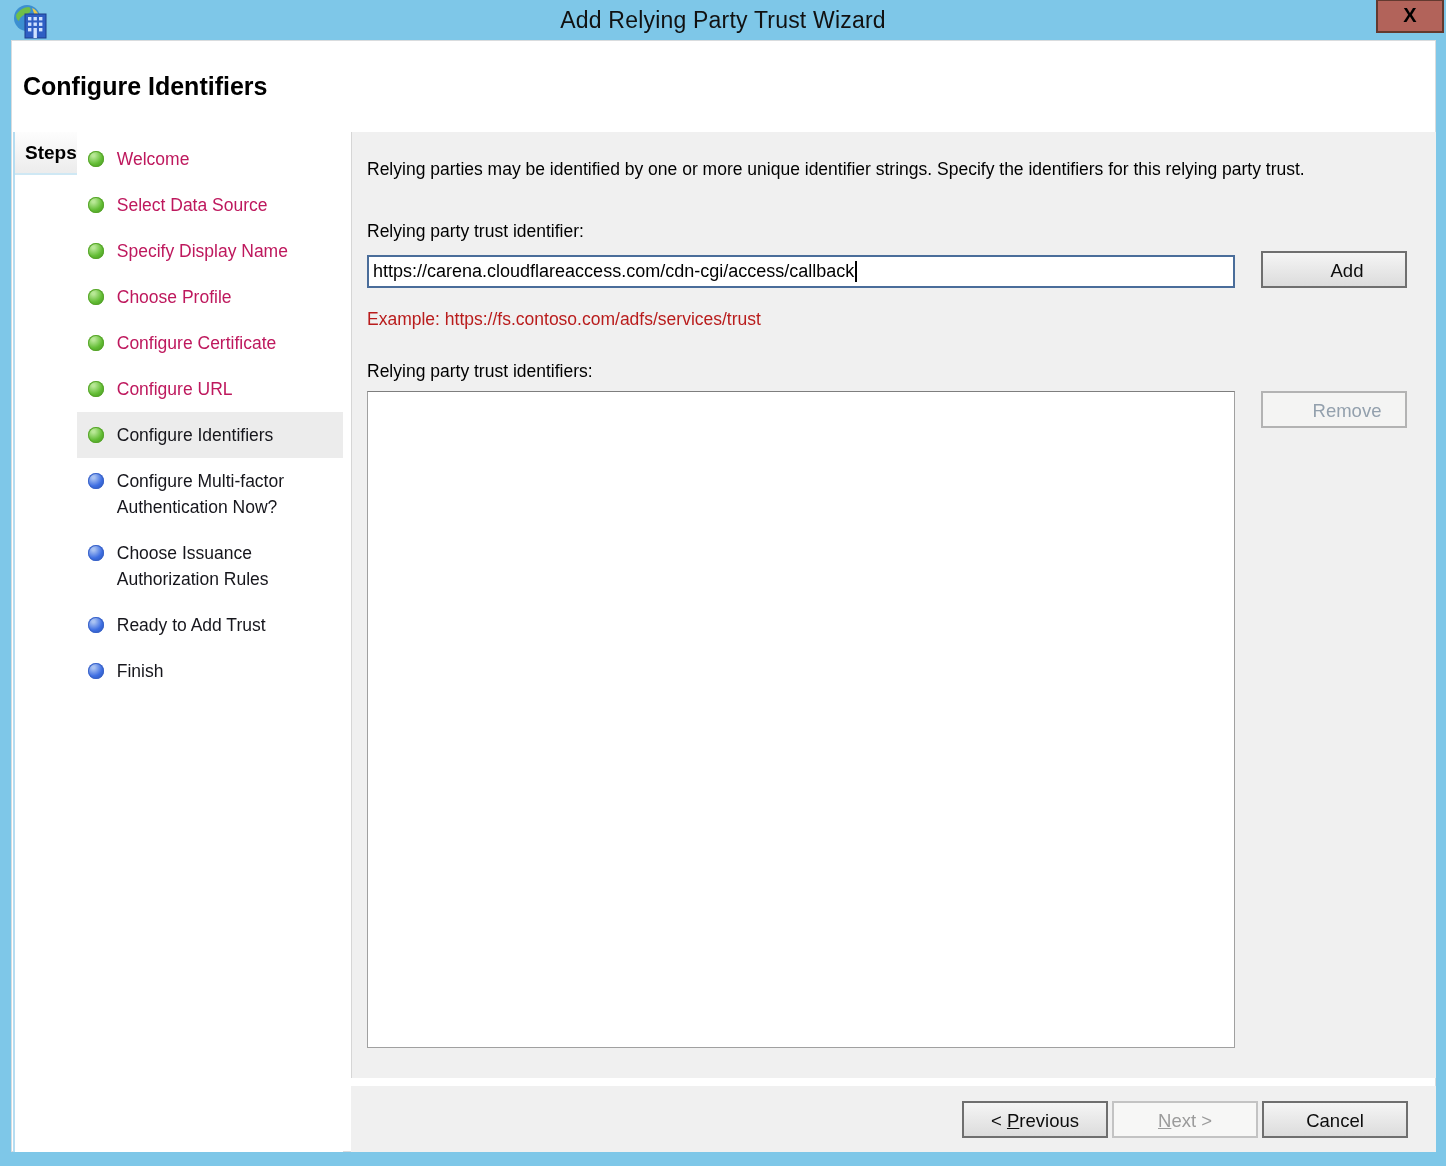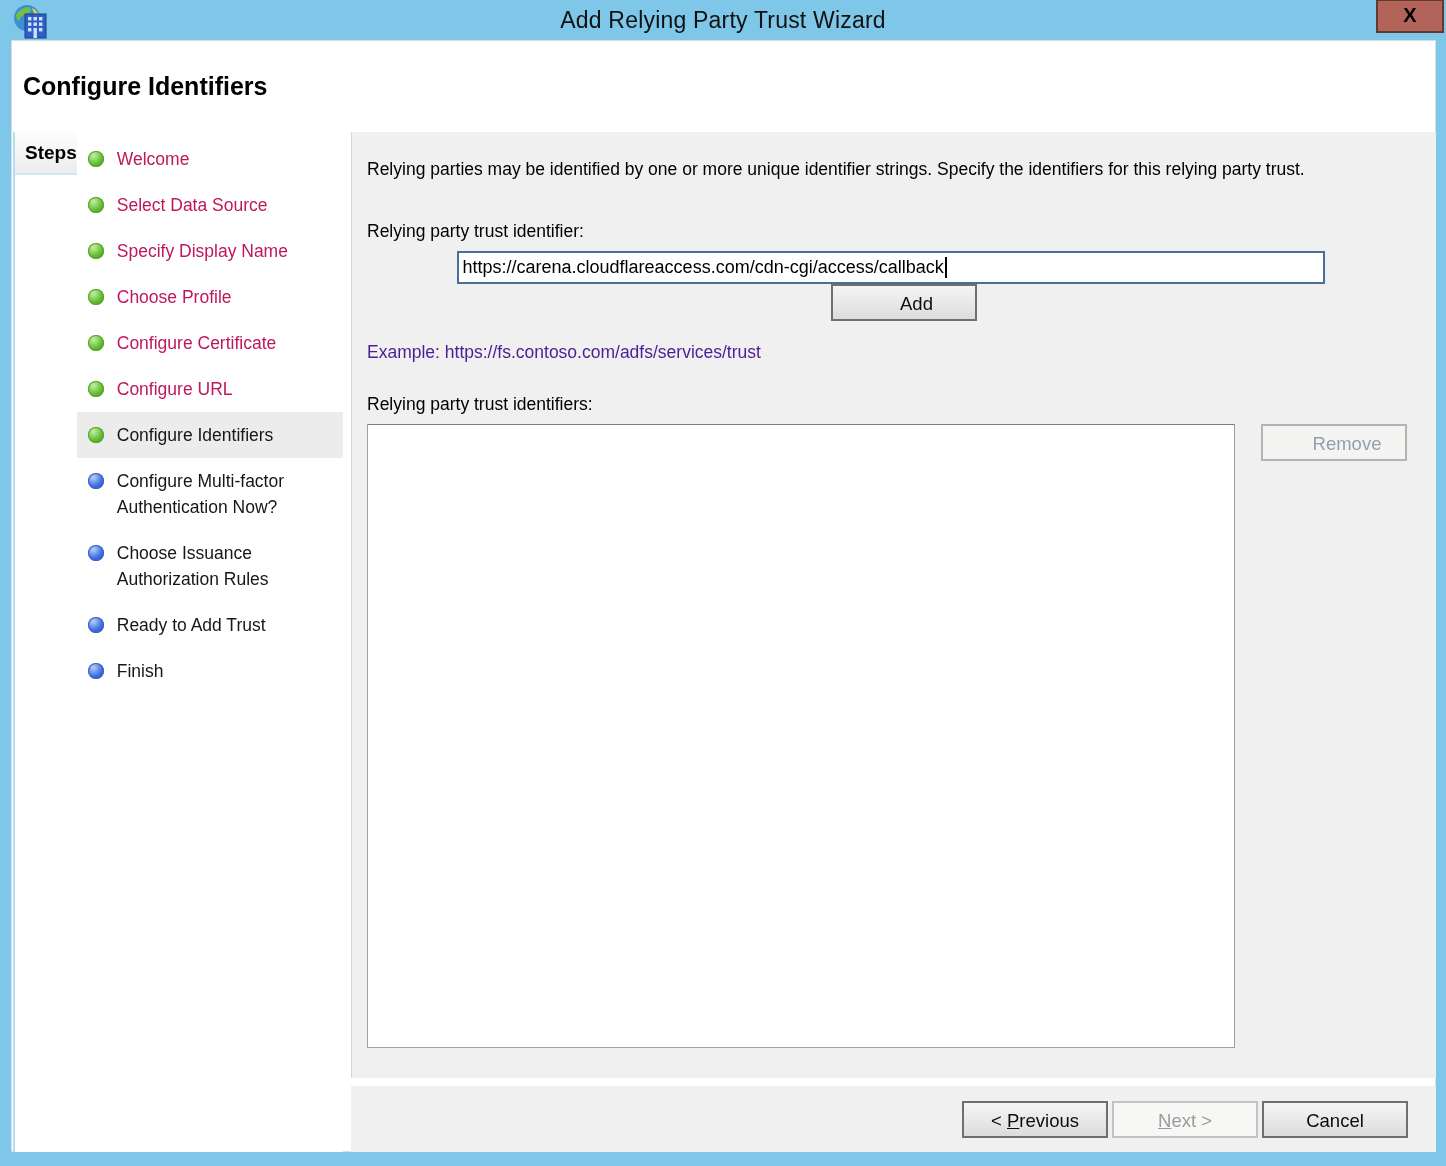--- a/index.html
+++ b/index.html
@@ -86,30 +86,30 @@
   .main-col{flex:1;display:flex;flex-direction:column;margin-left:8px;min-width:0;}
   .main-panel{
     flex:1;background:#f0f0f0;border-left:1px solid #d6d6d6;
     padding:24px 22px 30px 15px;display:flex;flex-direction:column;min-height:0;
   }
   .desc{
     font-size:17.5px;line-height:27px;color:#000;
     max-width:1030px;margin:0 0 38px 0;
   }
   .field-label{font-size:17.5px;color:#000;margin:0 0 9px 0;}
-  .input-row{display:flex;align-items:center;flex-direction:column;}
+  .input-row{display:flex;align-items:flex-end;}
   .textbox{
     box-sizing:border-box;width:868px;height:33px;
     background:#fff;border:2px solid #4a6d9a;
     font-size:18px;color:#000;
     padding:3px 4px;white-space:nowrap;overflow:hidden;
     display:flex;align-items:center;
   }
   .caret{display:inline-block;width:2px;height:21px;background:#000;margin-left:1px;flex:none;}
-  .example{font-size:17.5px;color:#4c1d95;margin:21px 0 31px 0;}
+  .example{font-size:17.5px;color:#b91c1c;margin:21px 0 31px 0;}
   .list-row{display:flex;flex:1;min-height:0;align-items:flex-start;}
   .listbox{
     box-sizing:border-box;width:868px;height:100%;
     background:#fff;border:1px solid #a0a0a0;border-top-color:#7e7e7e;
   }
 
   
   .btn{
     box-sizing:border-box;width:146px;height:37px;
     font-family:inherit;font-size:18.5px;color:#0c0c0c;

